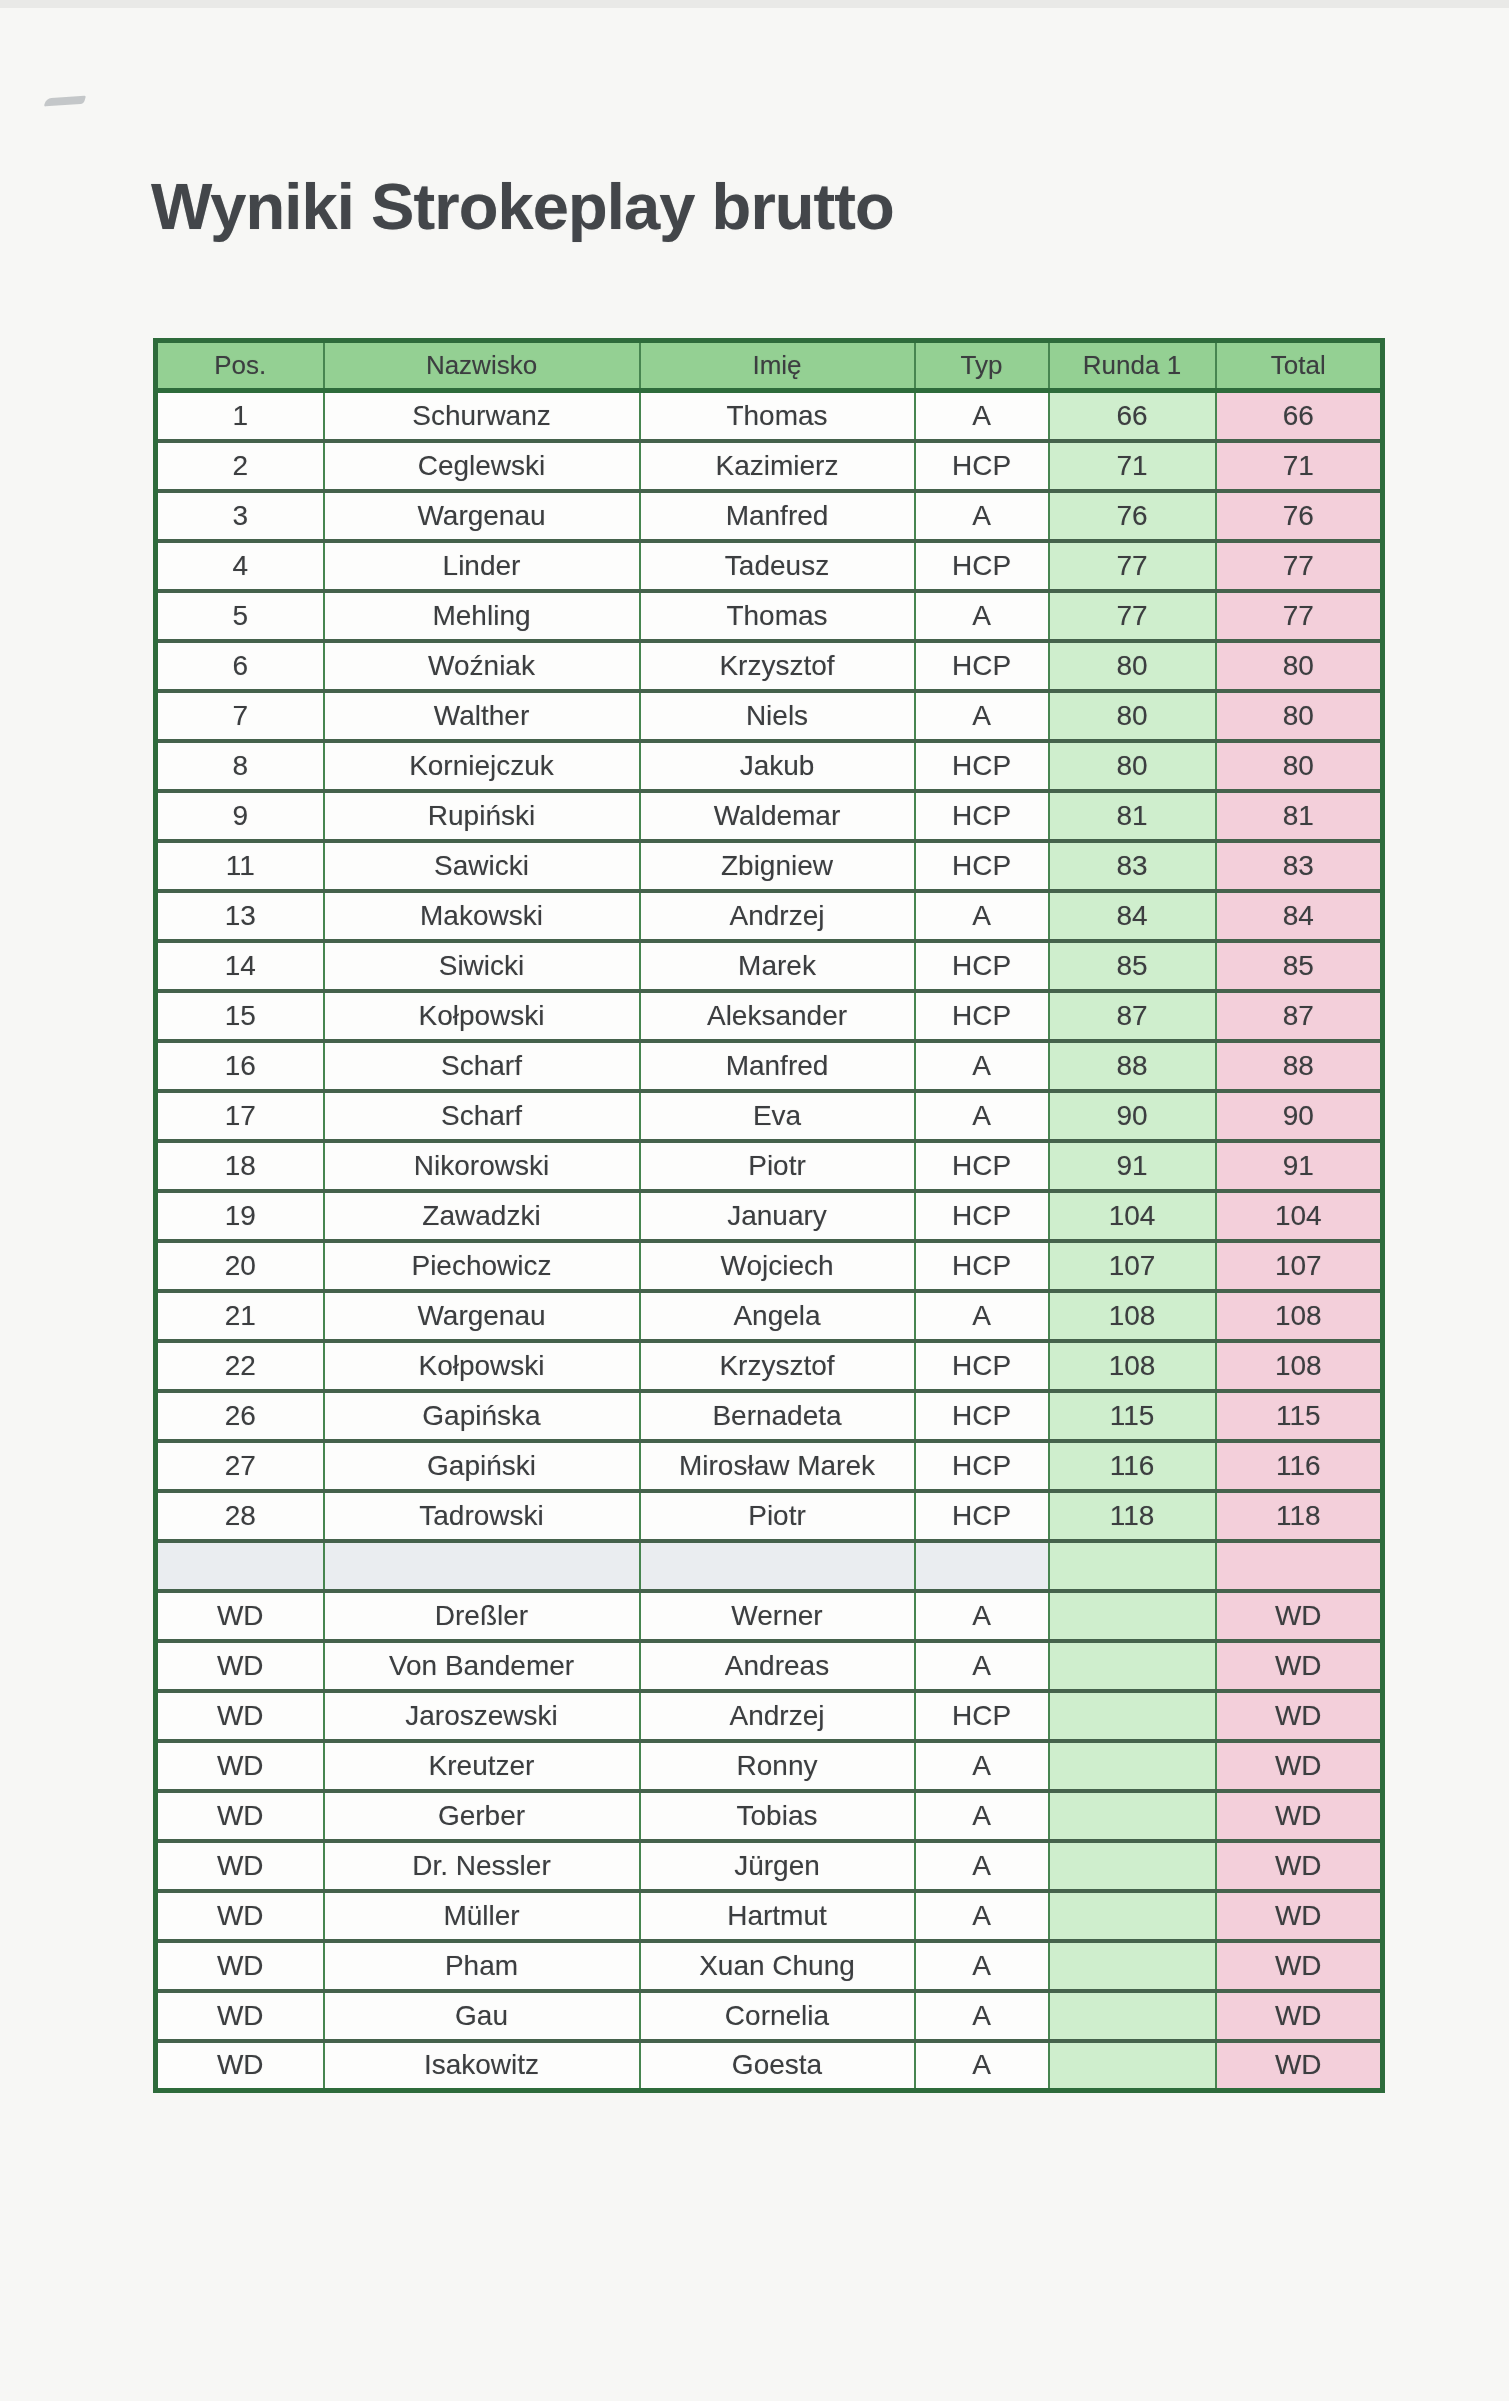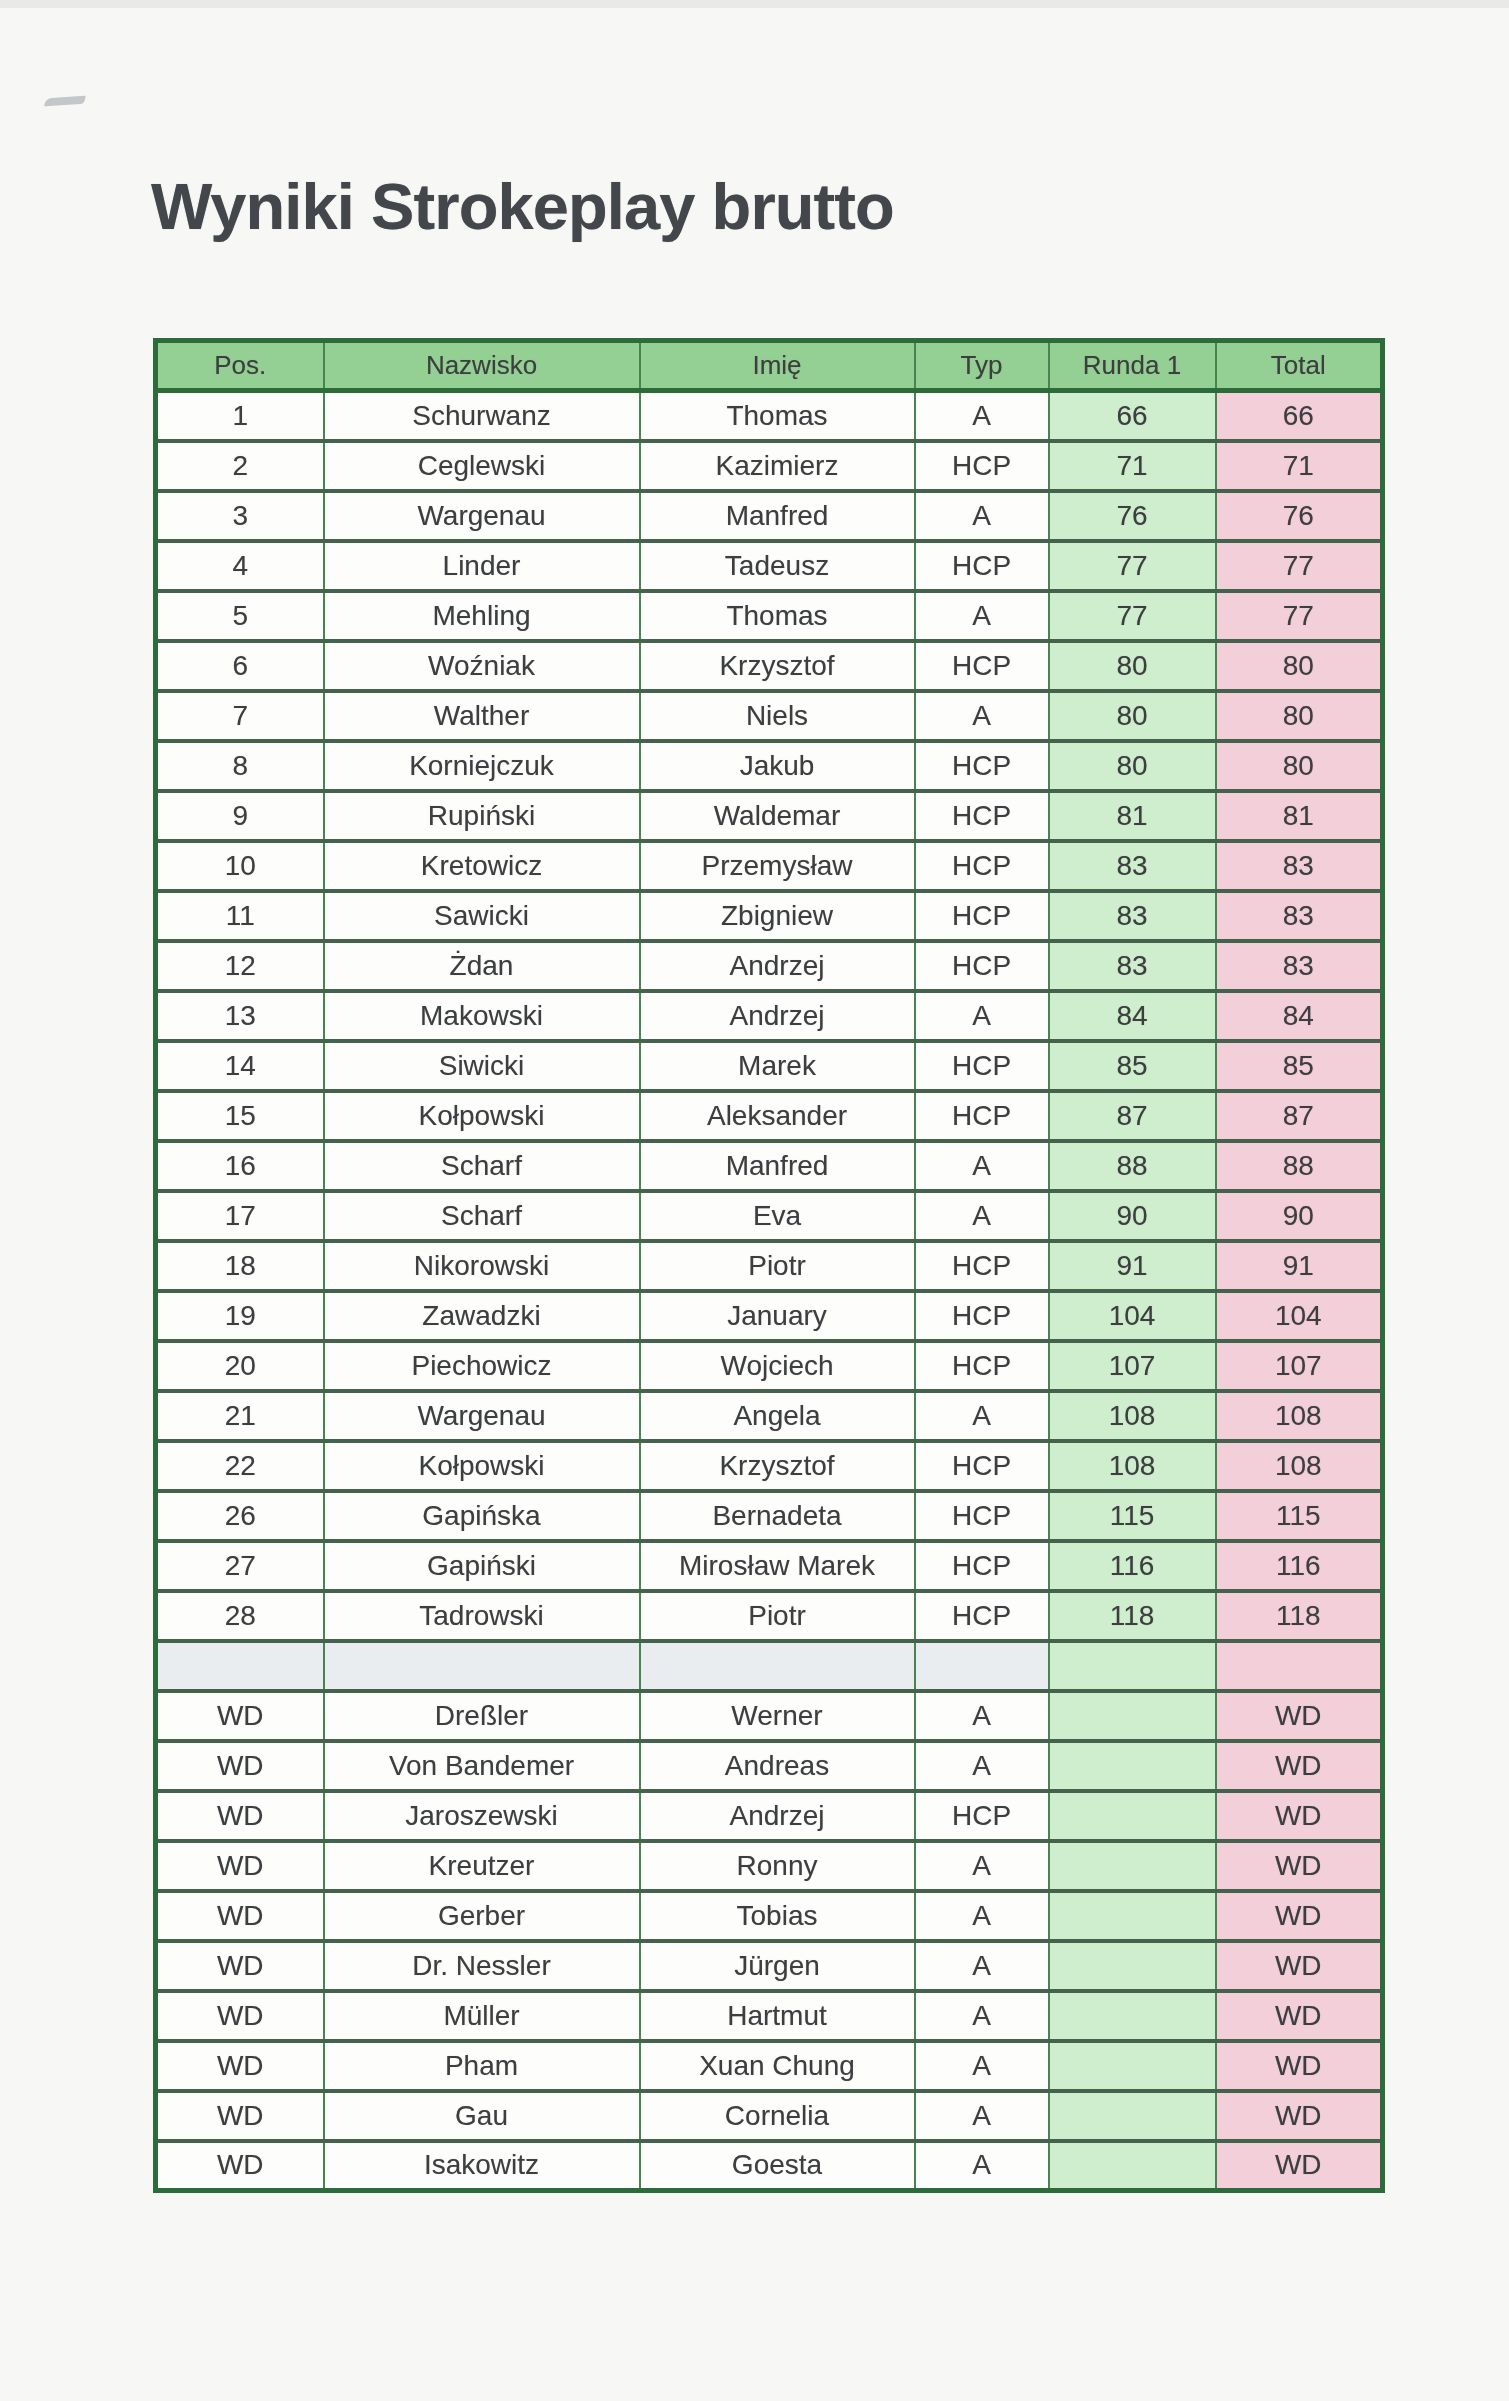--- a/index.html
+++ b/index.html
@@ -187,39 +187,23 @@
         </tr>
         <tr>
           <td>9</td>
           <td>Rupiński</td>
           <td>Waldemar</td>
           <td>HCP</td>
           <td class="runda">81</td>
           <td class="total">81</td>
         </tr>
         <tr>
-          <td>10</td>
-          <td>Kretowicz</td>
-          <td>Przemysław</td>
-          <td>HCP</td>
-          <td class="runda">83</td>
-          <td class="total">83</td>
-        </tr>
-        <tr>
           <td>11</td>
           <td>Sawicki</td>
           <td>Zbigniew</td>
-          <td>HCP</td>
-          <td class="runda">83</td>
-          <td class="total">83</td>
-        </tr>
-        <tr>
-          <td>12</td>
-          <td>Żdan</td>
-          <td>Andrzej</td>
           <td>HCP</td>
           <td class="runda">83</td>
           <td class="total">83</td>
         </tr>
         <tr>
           <td>13</td>
           <td>Makowski</td>
           <td>Andrzej</td>
           <td>A</td>
           <td class="runda">84</td>

